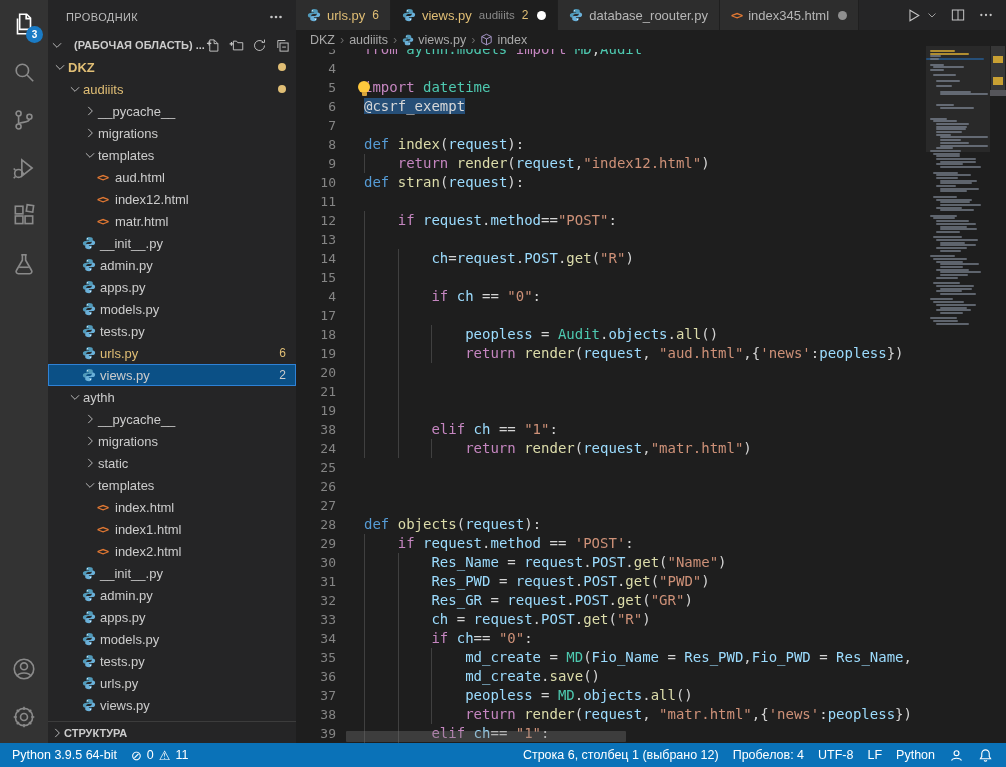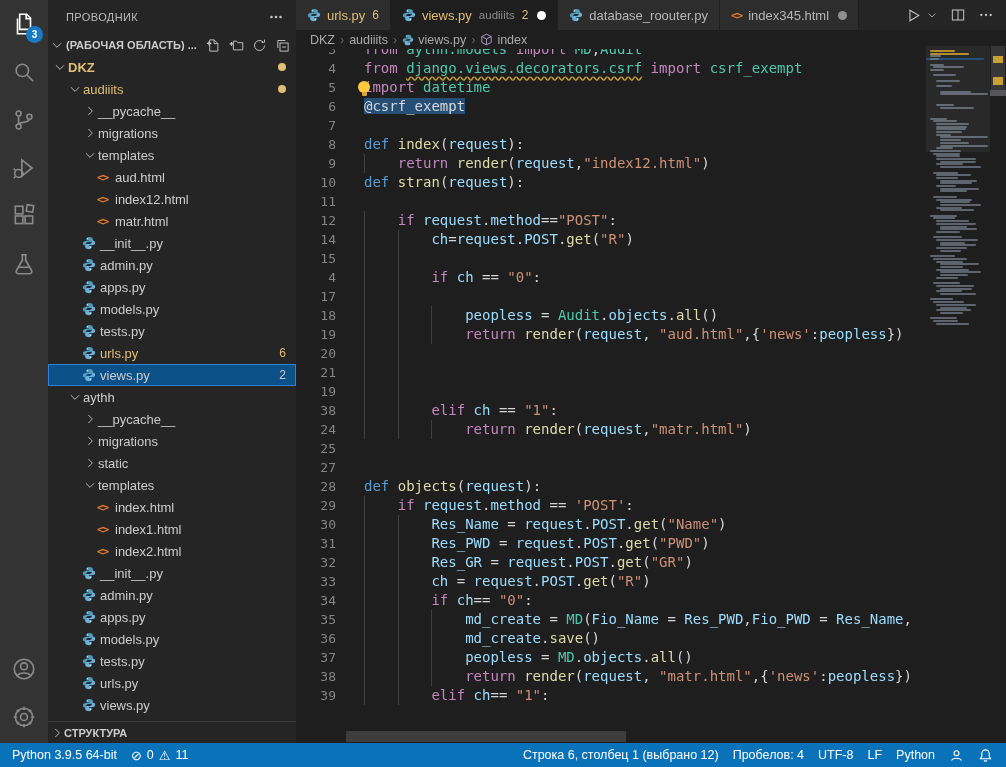--- a/index.html
+++ b/index.html
@@ -12,21 +12,21 @@
   .ab-item { width:48px; height:48px; display:flex; align-items:center; justify-content:center; color:#8a8a8a; position:relative; cursor:pointer; }
   .ab-item.active { color:#ffffff; }
   .ab-badge { position:absolute; right:5px; bottom:5px; width:17px; height:17px; border-radius:50%; background:#1a7bc5; color:#fff; font-size:10px; font-weight:bold; display:flex; align-items:center; justify-content:center; }
   .ab-bottom { position:absolute; bottom:2px; left:0; width:48px; }
 
   
   #sidebar { position:absolute; left:48px; top:0; width:248px; bottom:24px; background:#252526; color:#cccccc; z-index:5; overflow:hidden; }
   .side-title { height:34px; display:flex; align-items:center; padding:0 12px 0 18px; font-size:11px; letter-spacing:.4px; color:#bbbbbb; }
   .side-title .grow { flex:1; }
   .ws-header { height:22px; display:flex; align-items:center; font-weight:bold; font-size:11px; color:#cccccc; padding:0 6px 0 2px; }
-  .ws-header .lbl { margin-left:2px; white-space:nowrap; overflow:hidden; }
+  .ws-header .lbl { margin-left:10px; white-space:nowrap; overflow:hidden; }
   .ws-actions { margin-left:auto; display:flex; gap:8px; color:#c5c5c5; }
   .ws-actions span { display:flex; cursor:pointer; }
   #tree { position:absolute; top:56px; left:0; right:0; bottom:22px; overflow:hidden; font-size:13px; }
   .trow { height:22px; display:flex; align-items:center; cursor:pointer; position:relative; color:#cccccc; }
   .trow .tw { width:16px; flex:none; display:flex; align-items:center; justify-content:center; color:#cccccc; }
   .trow .ficon { width:18px; flex:none; display:flex; align-items:center; justify-content:flex-start; }
   .trow .lbl { white-space:nowrap; }
   .trow .grow { flex:1; }
   .trow .tbadge { margin-right:10px; font-size:12px; }
   .trow .gdot { width:8px; height:8px; border-radius:50%; background:#E0BE75; margin-right:10px; flex:none; }
@@ -662,41 +662,43 @@
             <svg width="13" height="13" viewBox="0 0 16 16" fill="none" stroke="#b3a1d6" stroke-width="1.1">
               <path d="M8 1.5l5.8 2.9v7.2L8 14.5l-5.8-2.9V4.4z"></path>
               <path d="M2.2 4.4L8 7.3l5.8-2.9M8 7.3v7.2"></path>
             </svg>
           </span>
           <span>index</span>
         </span>
       </div>
     <div id="code-scroll">
         <div class="cl"><span class="ln">3</span><span class="lc"><span class="tok k">from</span><span class="tok p"> </span><span class="tok t">aythh.models</span><span class="tok p"> </span><span class="tok k">import</span><span class="tok p"> </span><span class="tok t">MD</span><span class="tok p">,</span><span class="tok t">Audit</span></span></div>
-        <div class="cl"><span class="ln">4</span><span class="lc"><span class="tok k">from</span><span class="tok p"> </span><span class="tok u">django.views.decorators.csrf</span><span class="tok p"> </span><span class="tok k">import</span><span class="tok p"> </span><span class="tok t">csrf_exempt</span></span></div>
+        <div class="cl"><span class="ln">4</span></div>
         <div class="cl"><span class="ln">5</span><span class="lc"><span class="bulb"></span><span class="tok k">import</span><span class="tok p"> </span><span class="tok t">datetime</span></span></div>
         <div class="cl"><span class="ln">6</span><span class="lc"><span class="tok X">@csrf_exempt</span></span></div>
         <div class="cl"><span class="ln">7</span><span class="lc"></span></div>
         <div class="cl"><span class="ln">8</span><span class="lc"><span class="tok d">def</span><span class="tok p"> </span><span class="tok f">index</span><span class="tok p">(</span><span class="tok v">request</span><span class="tok p">):</span></span></div>
         <div class="cl"><span class="ln">9</span><span class="lc"><span class="ig" style="left:0.0px"></span><span class="tok p">    </span><span class="tok k">return</span><span class="tok p"> </span><span class="tok f">render</span><span class="tok p">(</span><span class="tok v">request</span><span class="tok p">,</span><span class="tok s">"index12.html"</span><span class="tok p">)</span></span></div>
         <div class="cl"><span class="ln">10</span><span class="lc"><span class="tok d">def</span><span class="tok p"> </span><span class="tok f">stran</span><span class="tok p">(</span><span class="tok v">request</span><span class="tok p">):</span></span></div>
         <div class="cl"><span class="ln">11</span><span class="lc"></span></div>
         <div class="cl"><span class="ln">12</span><span class="lc"><span class="ig" style="left:0.0px"></span><span class="tok p">    </span><span class="tok k">if</span><span class="tok p"> </span><span class="tok v">request</span><span class="tok p">.</span><span class="tok v">method</span><span class="tok p">==</span><span class="tok s">"POST"</span><span class="tok p">:</span></span></div>
+        <div class="cl"><span class="ln">13</span><span class="lc"><span class="ig" style="left:0.0px"></span></span></div>
         <div class="cl"><span class="ln">14</span><span class="lc"><span class="ig" style="left:0.0px"></span><span class="ig" style="left:33.7px"></span><span class="tok p">        </span><span class="tok v">ch</span><span class="tok p">=</span><span class="tok v">request</span><span class="tok p">.</span><span class="tok v">POST</span><span class="tok p">.</span><span class="tok f">get</span><span class="tok p">(</span><span class="tok s">"R"</span><span class="tok p">)</span></span></div>
         <div class="cl"><span class="ln">15</span><span class="lc"><span class="ig" style="left:0.0px"></span><span class="ig" style="left:33.7px"></span></span></div>
         <div class="cl"><span class="ln">4</span><span class="lc"><span class="ig" style="left:0.0px"></span><span class="ig" style="left:33.7px"></span><span class="tok p">        </span><span class="tok k">if</span><span class="tok p"> </span><span class="tok v">ch</span><span class="tok p"> == </span><span class="tok s">"0"</span><span class="tok p">:</span></span></div>
         <div class="cl"><span class="ln">17</span><span class="lc"><span class="ig" style="left:0.0px"></span><span class="ig" style="left:33.7px"></span></span></div>
         <div class="cl"><span class="ln">18</span><span class="lc"><span class="ig" style="left:0.0px"></span><span class="ig" style="left:33.7px"></span><span class="ig" style="left:67.4px"></span><span class="tok p">            </span><span class="tok v">peopless</span><span class="tok p"> = </span><span class="tok t">Audit</span><span class="tok p">.</span><span class="tok v">objects</span><span class="tok p">.</span><span class="tok f">all</span><span class="tok p">()</span></span></div>
         <div class="cl"><span class="ln">19</span><span class="lc"><span class="ig" style="left:0.0px"></span><span class="ig" style="left:33.7px"></span><span class="ig" style="left:67.4px"></span><span class="tok p">            </span><span class="tok k">return</span><span class="tok p"> </span><span class="tok f">render</span><span class="tok p">(</span><span class="tok v">request</span><span class="tok p">, </span><span class="tok s">"aud.html"</span><span class="tok p">,{</span><span class="tok s">'news'</span><span class="tok p">:</span><span class="tok v">peopless</span><span class="tok p">})</span></span></div>
         <div class="cl"><span class="ln">20</span><span class="lc"><span class="ig" style="left:0.0px"></span><span class="ig" style="left:33.7px"></span></span></div>
         <div class="cl"><span class="ln">21</span><span class="lc"><span class="ig" style="left:0.0px"></span><span class="ig" style="left:33.7px"></span></span></div>
         <div class="cl"><span class="ln">19</span><span class="lc"><span class="ig" style="left:0.0px"></span><span class="ig" style="left:33.7px"></span></span></div>
         <div class="cl"><span class="ln">38</span><span class="lc"><span class="ig" style="left:0.0px"></span><span class="ig" style="left:33.7px"></span><span class="tok p">        </span><span class="tok k">elif</span><span class="tok p"> </span><span class="tok v">ch</span><span class="tok p"> == </span><span class="tok s">"1"</span><span class="tok p">:</span></span></div>
         <div class="cl"><span class="ln">24</span><span class="lc"><span class="ig" style="left:0.0px"></span><span class="ig" style="left:33.7px"></span><span class="ig" style="left:67.4px"></span><span class="tok p">            </span><span class="tok k">return</span><span class="tok p"> </span><span class="tok f">render</span><span class="tok p">(</span><span class="tok v">request</span><span class="tok p">,</span><span class="tok s">"matr.html"</span><span class="tok p">)</span></span></div>
         <div class="cl"><span class="ln">25</span><span class="lc"></span></div>
+        <div class="cl"><span class="ln">26</span><span class="lc"></span></div>
         <div class="cl"><span class="ln">27</span><span class="lc"></span></div>
         <div class="cl"><span class="ln">28</span><span class="lc"><span class="tok d">def</span><span class="tok p"> </span><span class="tok f">objects</span><span class="tok p">(</span><span class="tok v">request</span><span class="tok p">):</span></span></div>
         <div class="cl"><span class="ln">29</span><span class="lc"><span class="ig" style="left:0.0px"></span><span class="tok p">    </span><span class="tok k">if</span><span class="tok p"> </span><span class="tok v">request</span><span class="tok p">.</span><span class="tok v">method</span><span class="tok p"> == </span><span class="tok s">'POST'</span><span class="tok p">:</span></span></div>
         <div class="cl"><span class="ln">30</span><span class="lc"><span class="ig" style="left:0.0px"></span><span class="ig" style="left:33.7px"></span><span class="tok p">        </span><span class="tok v">Res_Name</span><span class="tok p"> = </span><span class="tok v">request</span><span class="tok p">.</span><span class="tok v">POST</span><span class="tok p">.</span><span class="tok f">get</span><span class="tok p">(</span><span class="tok s">"Name"</span><span class="tok p">)</span></span></div>
         <div class="cl"><span class="ln">31</span><span class="lc"><span class="ig" style="left:0.0px"></span><span class="ig" style="left:33.7px"></span><span class="tok p">        </span><span class="tok v">Res_PWD</span><span class="tok p"> = </span><span class="tok v">request</span><span class="tok p">.</span><span class="tok v">POST</span><span class="tok p">.</span><span class="tok f">get</span><span class="tok p">(</span><span class="tok s">"PWD"</span><span class="tok p">)</span></span></div>
         <div class="cl"><span class="ln">32</span><span class="lc"><span class="ig" style="left:0.0px"></span><span class="ig" style="left:33.7px"></span><span class="tok p">        </span><span class="tok v">Res_GR</span><span class="tok p"> = </span><span class="tok v">request</span><span class="tok p">.</span><span class="tok v">POST</span><span class="tok p">.</span><span class="tok f">get</span><span class="tok p">(</span><span class="tok s">"GR"</span><span class="tok p">)</span></span></div>
         <div class="cl"><span class="ln">33</span><span class="lc"><span class="ig" style="left:0.0px"></span><span class="ig" style="left:33.7px"></span><span class="tok p">        </span><span class="tok v">ch</span><span class="tok p"> = </span><span class="tok v">request</span><span class="tok p">.</span><span class="tok v">POST</span><span class="tok p">.</span><span class="tok f">get</span><span class="tok p">(</span><span class="tok s">"R"</span><span class="tok p">)</span></span></div>
         <div class="cl"><span class="ln">34</span><span class="lc"><span class="ig" style="left:0.0px"></span><span class="ig" style="left:33.7px"></span><span class="tok p">        </span><span class="tok k">if</span><span class="tok p"> </span><span class="tok v">ch</span><span class="tok p">== </span><span class="tok s">"0"</span><span class="tok p">:</span></span></div>
         <div class="cl"><span class="ln">35</span><span class="lc"><span class="ig" style="left:0.0px"></span><span class="ig" style="left:33.7px"></span><span class="ig" style="left:67.4px"></span><span class="tok p">            </span><span class="tok v">md_create</span><span class="tok p"> = </span><span class="tok t">MD</span><span class="tok p">(</span><span class="tok v">Fio_Name</span><span class="tok p"> = </span><span class="tok v">Res_PWD</span><span class="tok p">,</span><span class="tok v">Fio_PWD</span><span class="tok p"> = </span><span class="tok v">Res_Name</span><span class="tok p">,</span></span></div>
         <div class="cl"><span class="ln">36</span><span class="lc"><span class="ig" style="left:0.0px"></span><span class="ig" style="left:33.7px"></span><span class="ig" style="left:67.4px"></span><span class="tok p">            </span><span class="tok v">md_create</span><span class="tok p">.</span><span class="tok f">save</span><span class="tok p">()</span></span></div>

